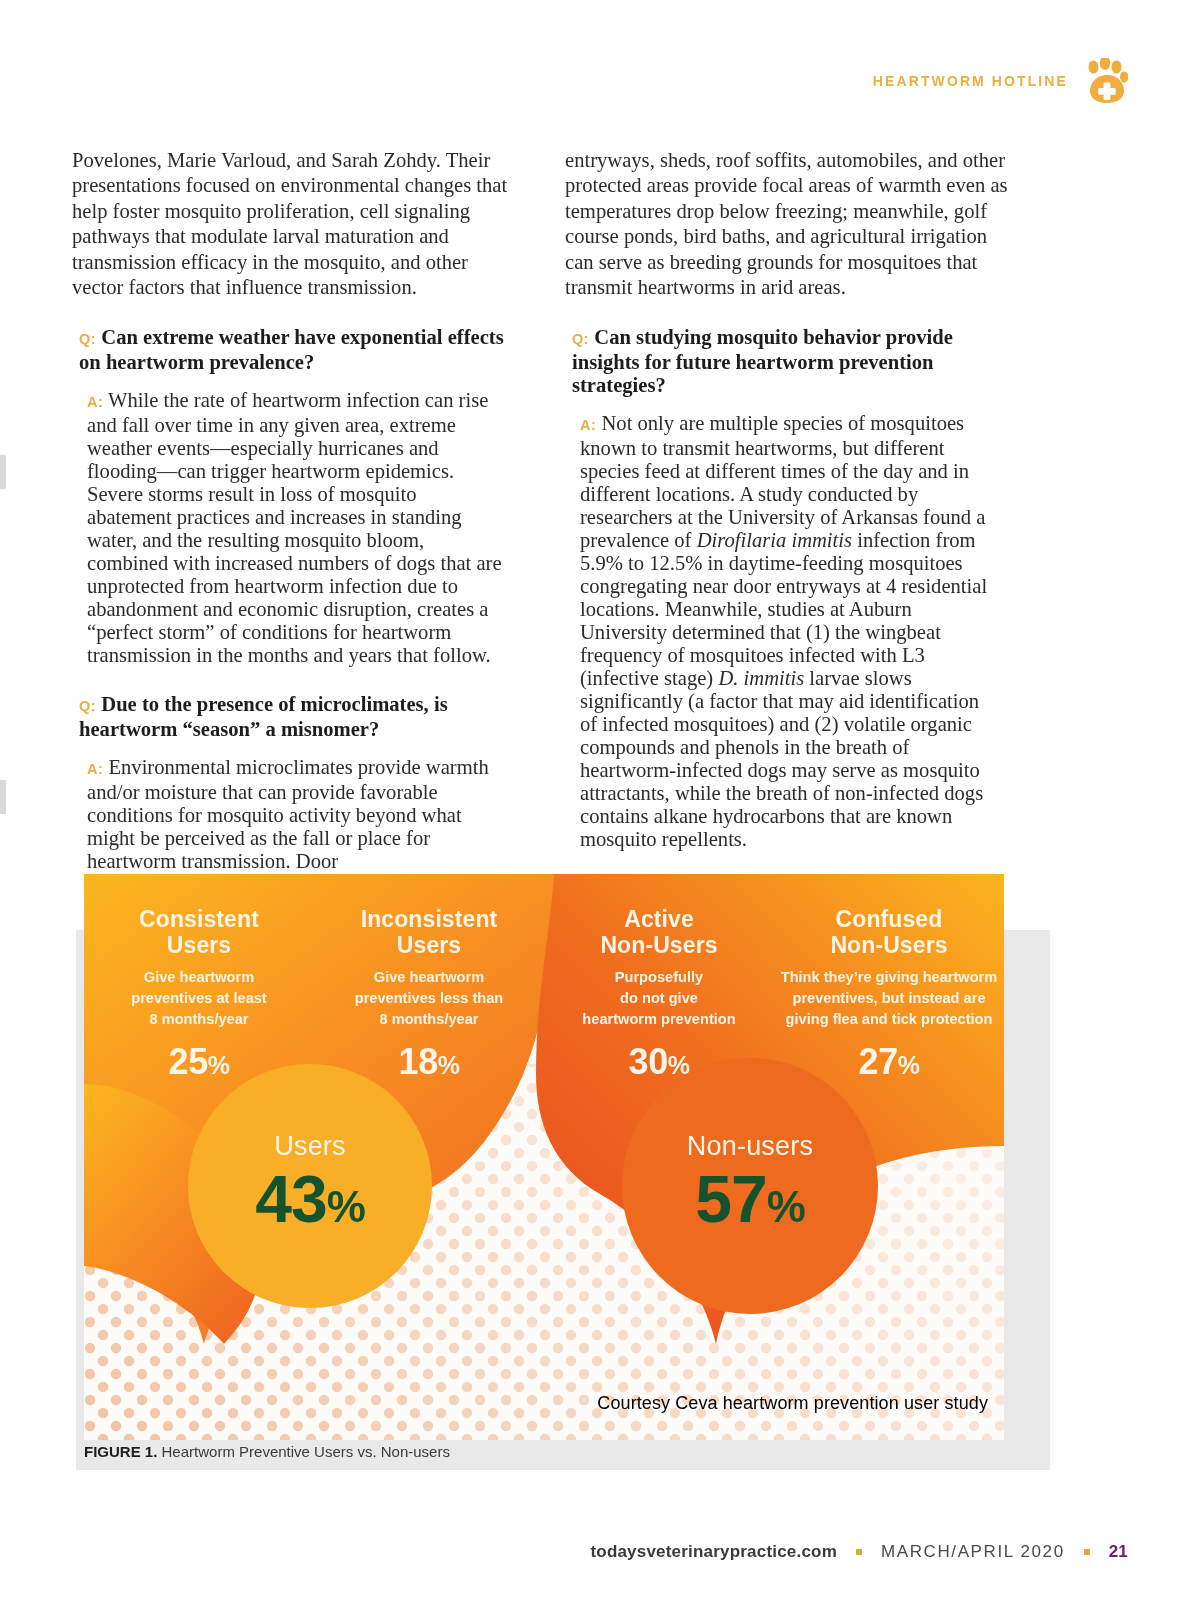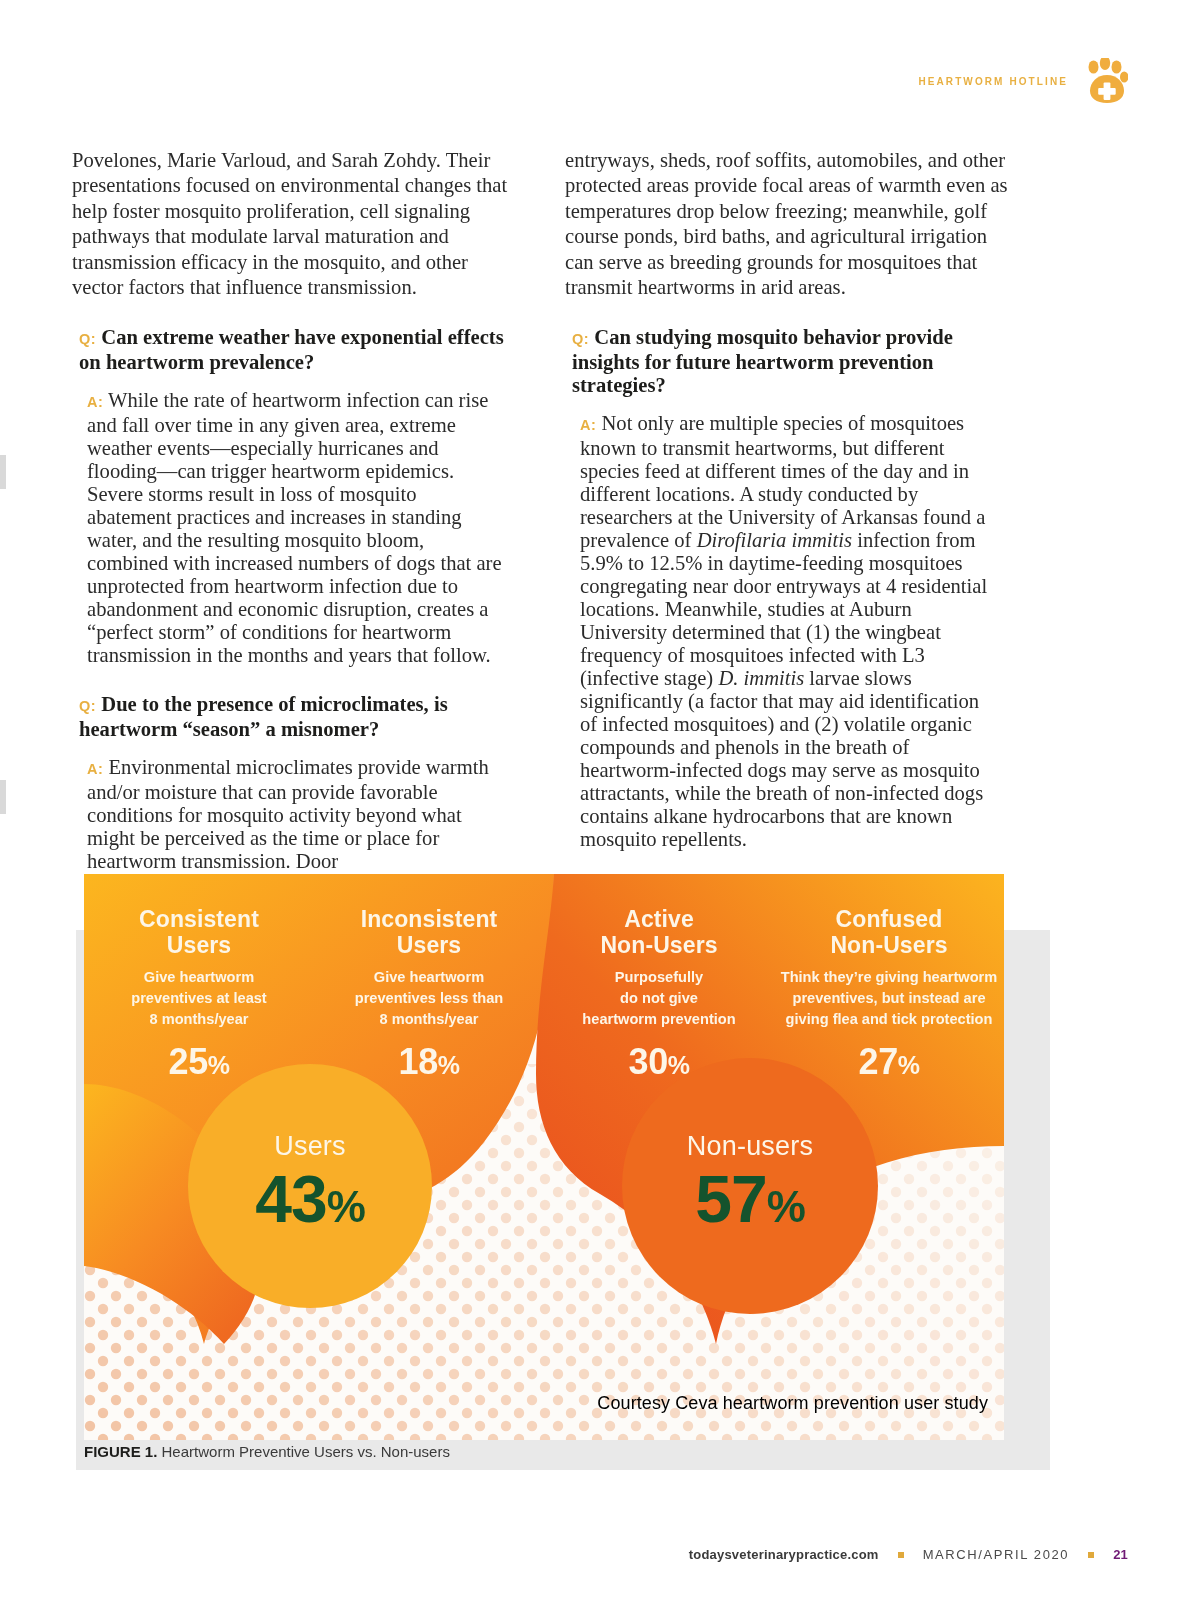--- a/index.html
+++ b/index.html
@@ -30,21 +30,21 @@
   .running-head {
     position: absolute;
     top: 58px;
     right: 72px;
     display: flex;
     align-items: center;
     gap: 18px;
   }
   .running-head-text {
     font-family: "Liberation Sans", sans-serif;
-    font-size: 10px;
+    font-size: 14px;
     font-weight: 700;
     letter-spacing: 2.1px;
     color: #e8b042;
     text-transform: uppercase;
     white-space: nowrap;
   }
   .paw-logo {
     width: 42px;
     height: 46px;
     position: relative;
@@ -211,21 +211,21 @@
 
   
   .footer {
     position: absolute;
     right: 72px;
     bottom: 44px;
     display: flex;
     align-items: center;
     gap: 19px;
     font-family: "Liberation Sans", sans-serif;
-    font-size: 13px;
+    font-size: 17px;
     color: #4a4a4a;
     justify-content: space-between;
   }
   .footer .site { font-weight: 700; letter-spacing: 0.2px; color: #3a3a3a; }
   .footer .issue { letter-spacing: 1.6px; color: #4a4a4a; }
   .footer .pageno { font-weight: 700; color: #701a75; letter-spacing: 0.2px; }
   .dot-sq {
     width: 6px;
     height: 6px;
     background: #e0a93c;
@@ -258,21 +258,21 @@
   <div class="col">
     <p class="para">Povelones, Marie Varloud, and Sarah Zohdy. Their presentations focused on environmental changes that help foster mosquito proliferation, cell signaling pathways that modulate larval maturation and transmission efficacy in the mosquito, and other vector factors that influence transmission.</p>
 
     <div class="qa-block">
       <p class="q-line"><span class="qa-mark">Q:</span> <span>Can extreme weather have exponential effects on heartworm prevalence?</span></p>
       <p class="a-line"><span class="qa-mark">A:</span> <span>While the rate of heartworm infection can rise and fall over time in any given area, extreme weather events—especially hurricanes and flooding—can trigger heartworm epidemics. Severe storms result in loss of mosquito abatement practices and increases in standing water, and the resulting mosquito bloom, combined with increased numbers of dogs that are unprotected from heartworm infection due to abandonment and economic disruption, creates a “perfect storm” of conditions for heartworm transmission in the months and years that follow.</span></p>
     </div>
 
     <div class="qa-block">
       <p class="q-line"><span class="qa-mark">Q:</span> <span>Due to the presence of microclimates, is heartworm “season” a misnomer?</span></p>
-      <p class="a-line"><span class="qa-mark">A:</span> <span>Environmental microclimates provide warmth and/or moisture that can provide favorable conditions for mosquito activity beyond what might be perceived as the time or place for heartworm transmission. Door</span></p>
+      <p class="a-line"><span class="qa-mark">A:</span> <span>Environmental microclimates provide warmth and/or moisture that can provide favorable conditions for mosquito activity beyond what might be perceived as the fall or place for heartworm transmission. Door</span></p>
     </div>
   </div>
 
   <div class="col">
     <p class="para">entryways, sheds, roof soffits, automobiles, and other protected areas provide focal areas of warmth even as temperatures drop below freezing; meanwhile, golf course ponds, bird baths, and agricultural irrigation can serve as breeding grounds for mosquitoes that transmit heartworms in arid areas.</p>
 
     <div class="qa-block">
       <p class="q-line"><span class="qa-mark">Q:</span> <span>Can studying mosquito behavior provide insights for future heartworm prevention strategies?</span></p>
       <p class="a-line"><span class="qa-mark">A:</span> <span>Not only are multiple species of mosquitoes known to transmit heartworms, but different species feed at different times of the day and in different locations. A study conducted by researchers at the University of Arkansas found a prevalence of </span><span class="ital">Dirofilaria immitis</span><span> infection from 5.9% to 12.5% in daytime-feeding mosquitoes congregating near door entryways at 4 residential locations. Meanwhile, studies at Auburn University determined that (1) the wingbeat frequency of mosquitoes infected with L3 (infective stage) </span><span class="ital">D. immitis</span><span> larvae slows significantly (a factor that may aid identification of infected mosquitoes) and (2) volatile organic compounds and phenols in the breath of heartworm-infected dogs may serve as mosquito attractants, while the breath of non-infected dogs contains alkane hydrocarbons that are known mosquito repellents.</span></p>
     </div>

